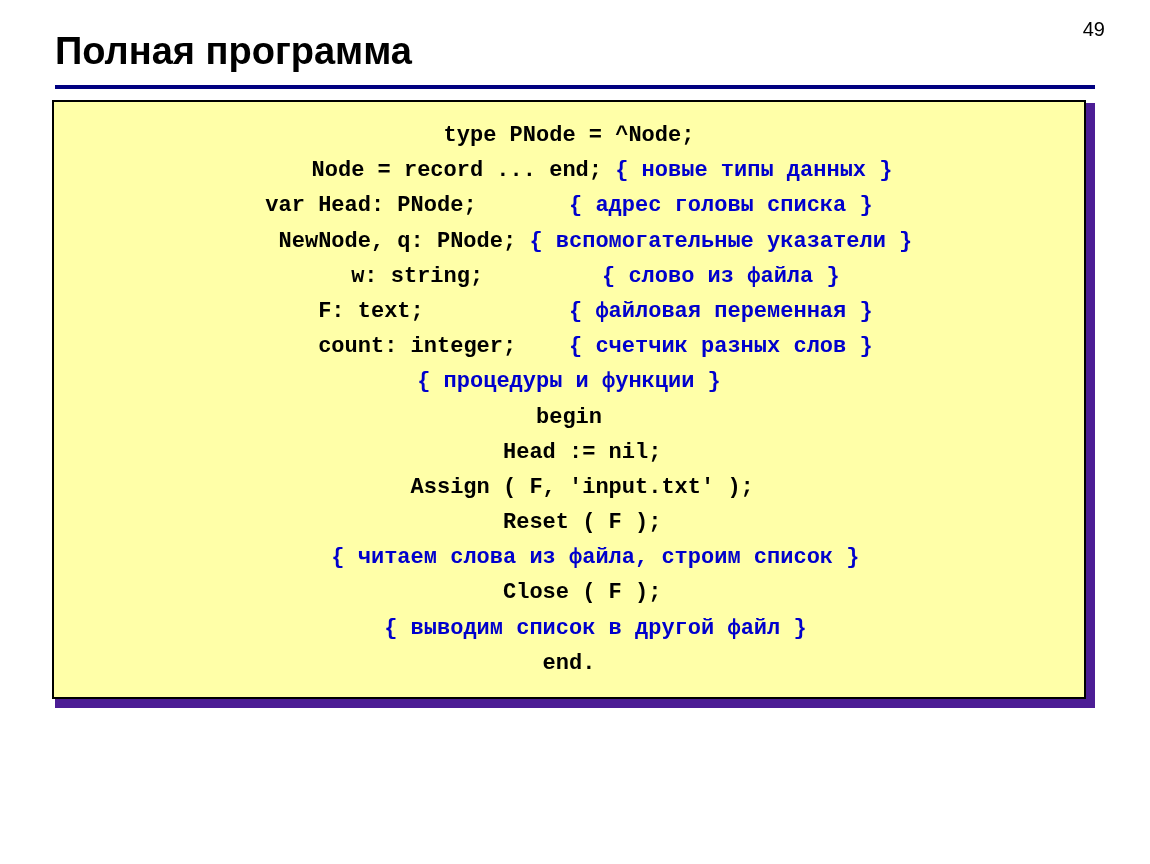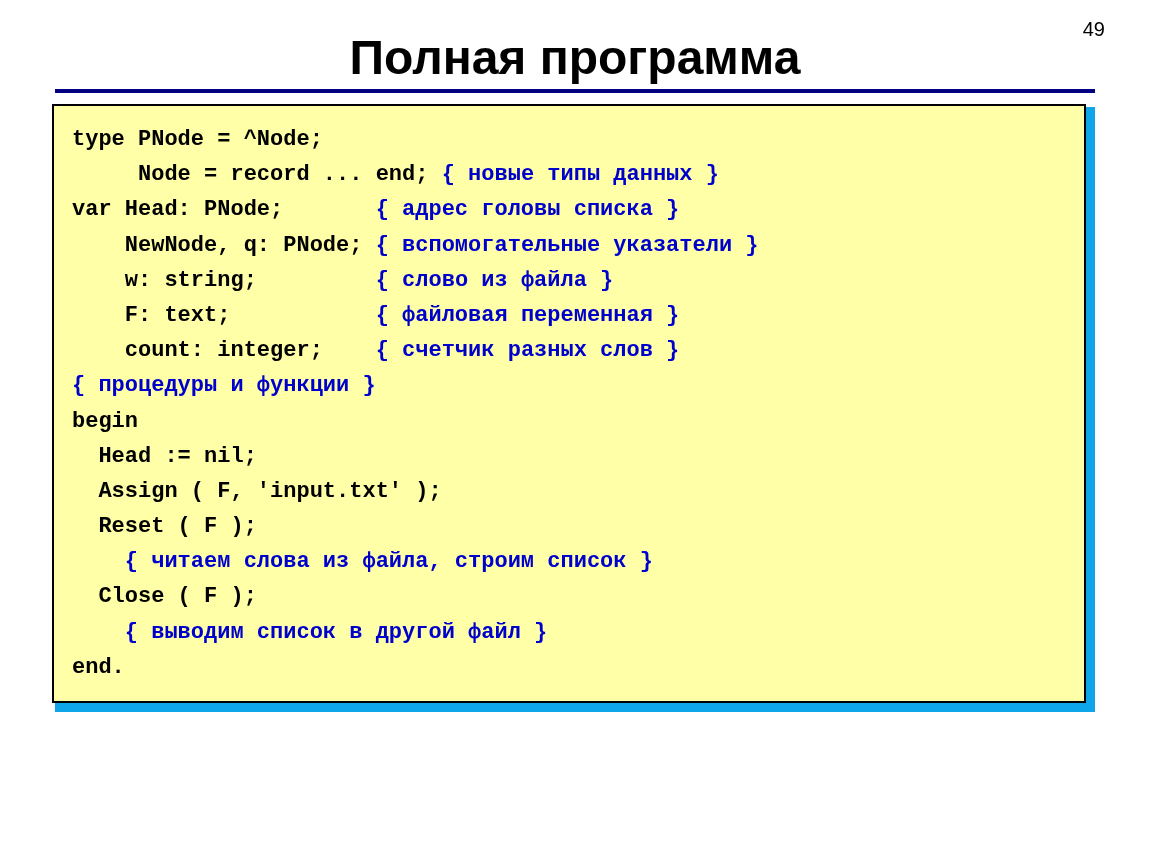--- a/index.html
+++ b/index.html
@@ -17,37 +17,37 @@
     position: relative;
   }
   .page-number {
     position: absolute;
     top: 18px;
     right: 45px;
     font-size: 20px;
     color: #000;
   }
   .title {
-    font-size: 48px;
+    font-size: 38px;
     font-weight: bold;
     color: #000;
-    margin-bottom: 4px;
-    text-align: center;
+    margin-bottom: 12px;
   }
   .rule {
     height: 4px;
     background: #000080;
     margin-bottom: 14px;
   }
   .code-box-shadow {
-    background: #0ea5e9;
+    background: #4c1d95;
     padding-right: 6px;
     padding-bottom: 6px;
     display: inline-block;
     width: 100%;
+    text-align: center;
   }
   .code-box-shadow-inner {
     position: relative;
     top: -3px;
     left: -3px;
   }
   .code-box {
     background: #ffffa8;
     border: 2px solid #000;
     padding: 16px 18px 16px 18px;

